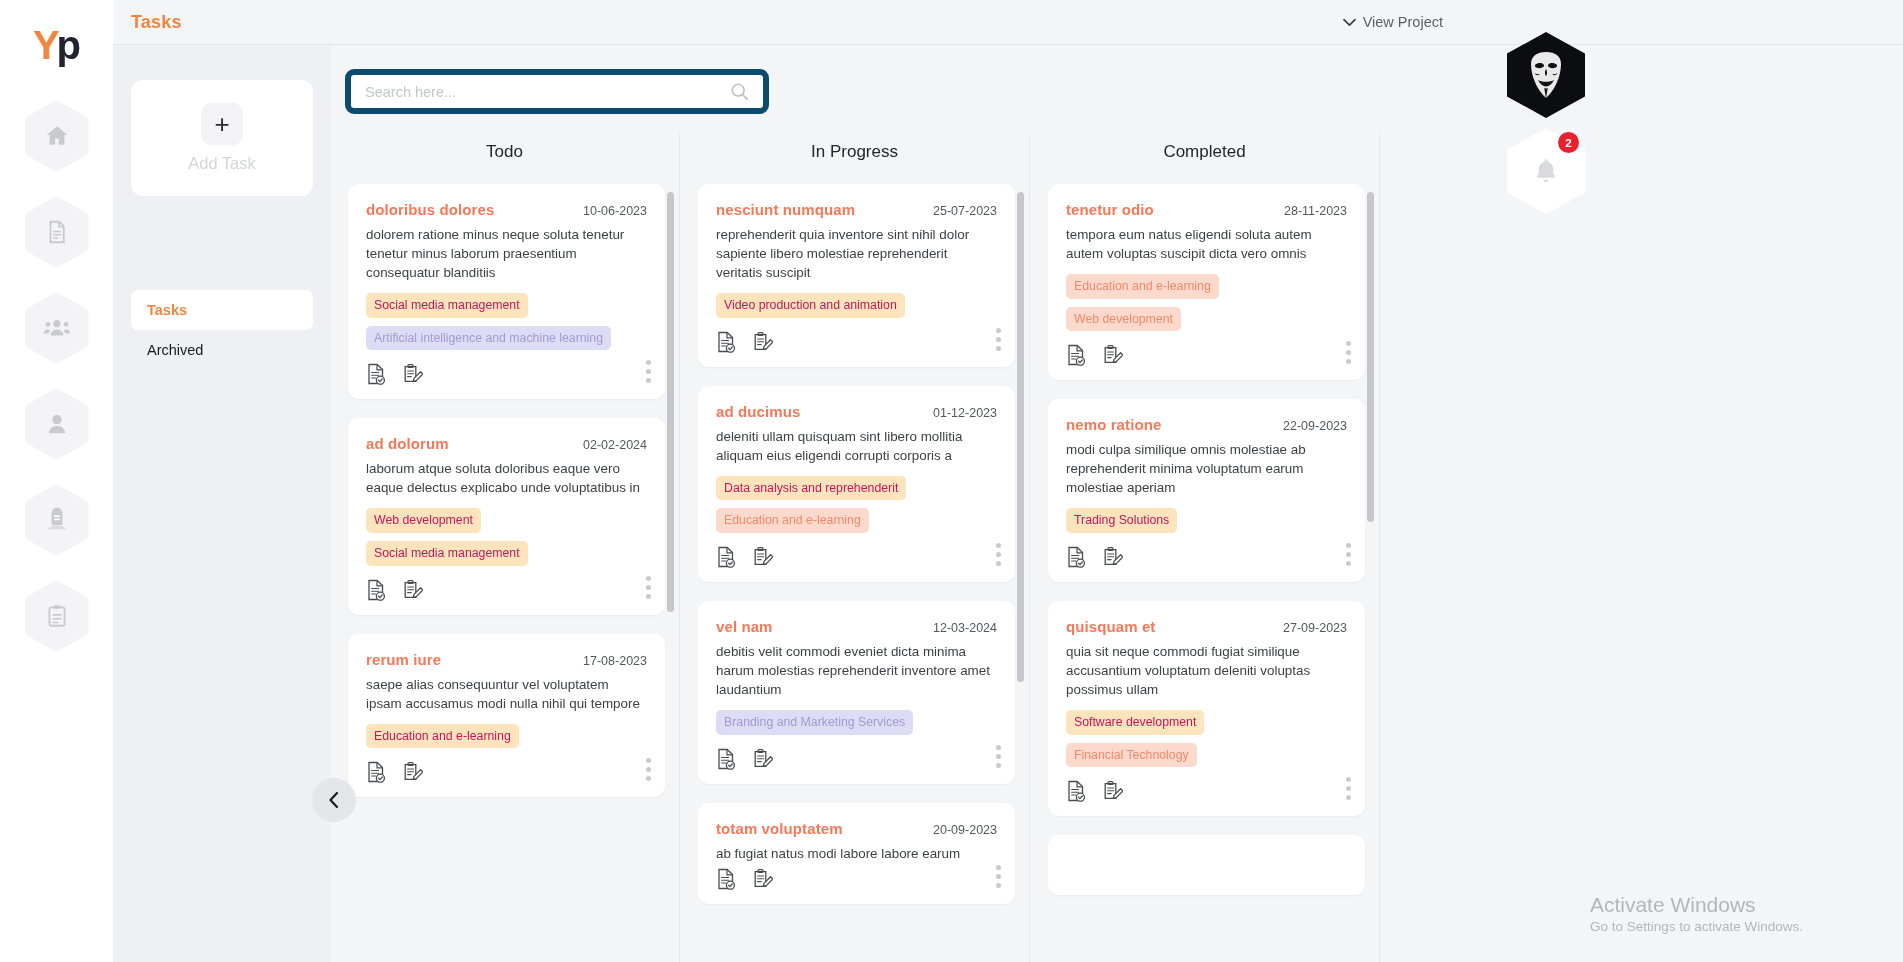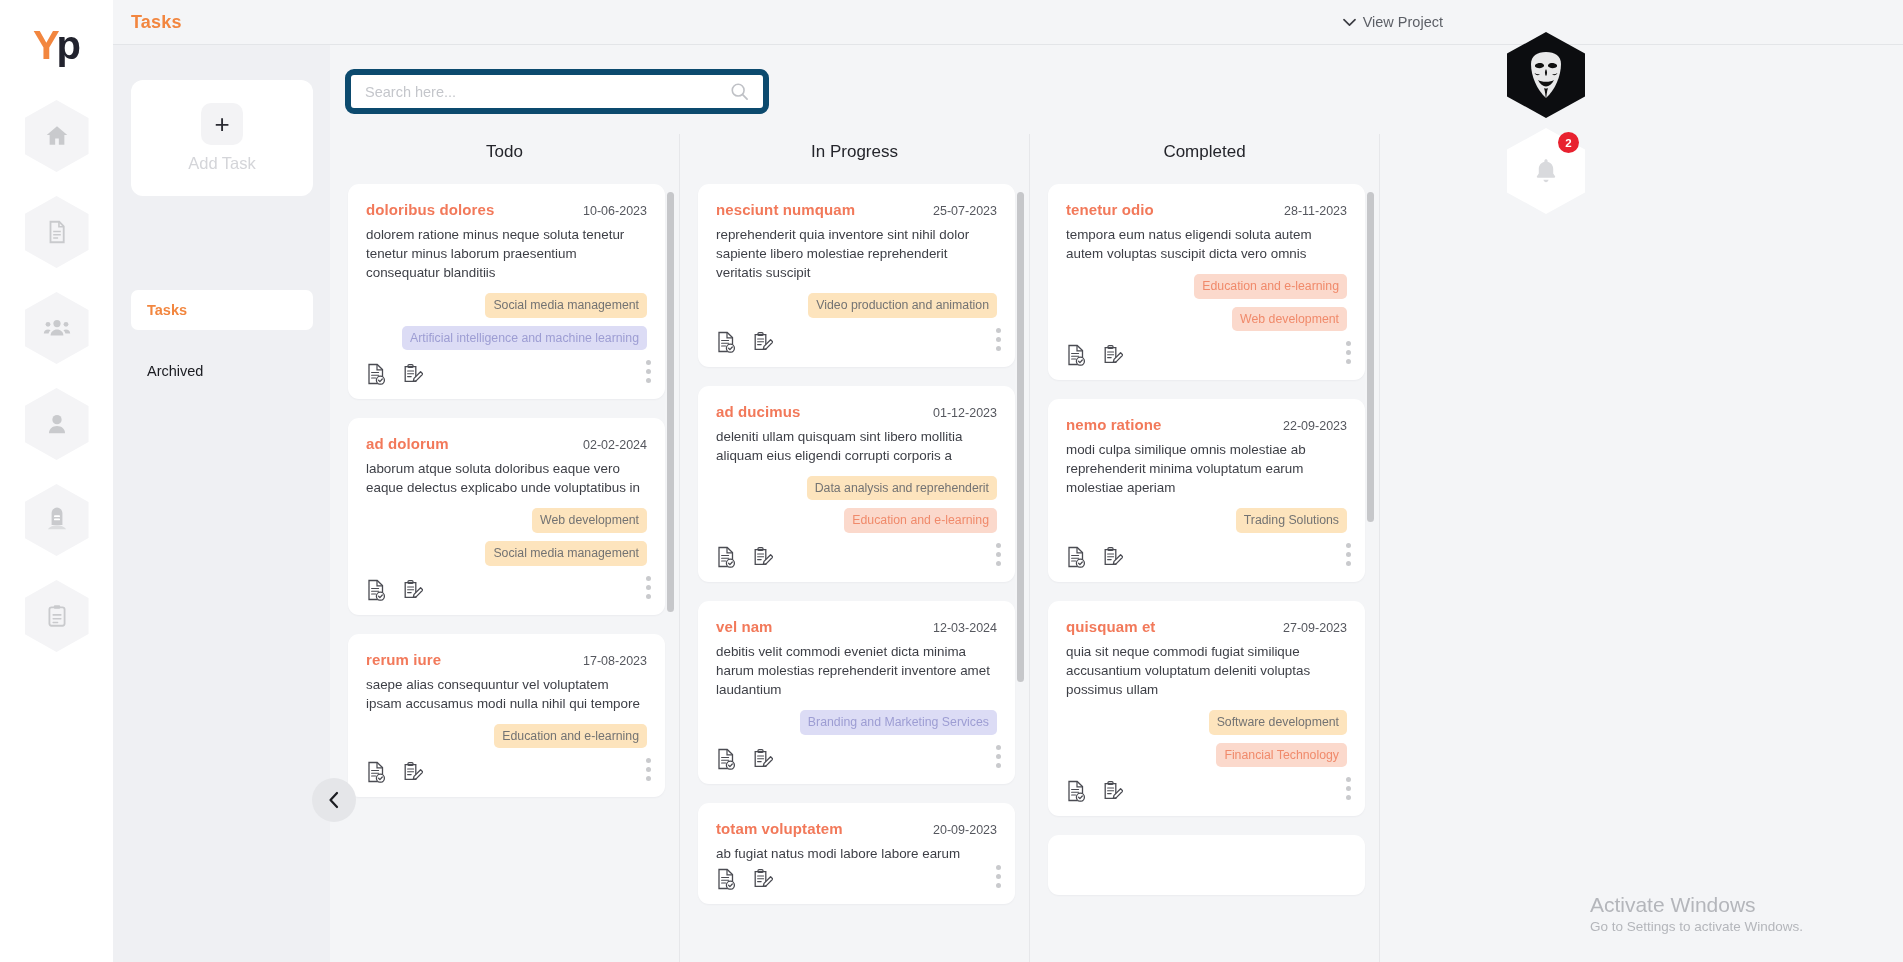--- a/index.html
+++ b/index.html
@@ -106,21 +106,21 @@
     font-size: 26px; font-weight: 400; line-height: 1;
   }
   #add-task .lbl { margin-top: 9px; color:#d4d5d9; font-size:16.5px; }
 
   .nav-item {
     position:absolute; left: 18px; width: 182px; height: 40px;
     display:flex; align-items:center; padding-left: 16px;
     font-size: 14.5px; border-radius: 7px; cursor: pointer;
   }
   #nav-tasks { top: 245px; background:#ffffff; color:#f2863f; font-weight:600; }
-  #nav-archived { top: 285px; background:transparent; color:#1a1b20; font-weight:500;margin-top:21px; }
+  #nav-archived { top: 285px; background:transparent; color:#1a1b20; font-weight:500; }
 
   #collapse-btn {
     position:absolute; left: 312px; top: 778px;
     width: 44px; height: 44px; border-radius: 50%;
     background:#e5e6e9; z-index: 8;
     display:flex; align-items:center; justify-content:center; cursor:pointer;
   }
 
   
   #board {
@@ -174,27 +174,27 @@
     position: relative;
     box-shadow: 0 1px 2px rgba(20,20,40,.04);
     cursor: pointer;
   }
   .card-top { display:flex; align-items:baseline; justify-content:space-between; }
   .card-title { color:#f2795a; font-size: 15px; font-weight: 700; letter-spacing:.1px; }
   .card-date { color:#55575e; font-size: 12.5px; white-space:nowrap; }
   .card-desc {
     margin-top: 7px; color:#3d3f46; font-size: 13.4px; line-height: 1.42;
   }
-  .tags { margin-top: 11px; text-align: right; }
+  .tags { margin-top: 11px; }
   .tag {
     display:inline-block; border-radius: 5px;
     padding: 4px 8px; margin-bottom: 8px;
     font-size: 12.3px; line-height: 1.35;
   }
-  .tag-amber { background:#fde4bd; color:#737373; }
+  .tag-amber { background:#fde4bd; color:#be185d; }
   .tag-violet { background:#dcdcf5; color:#9d9dd3; }
   .tag-salmon { background:#fbd9cc; color:#f08a6b; }
   .card-foot { margin-top: 5px; display:flex; align-items:center; gap: 16px; }
   .kebab {
     position:absolute; right: 14px; bottom: 16px;
     display:flex; flex-direction:column; gap:4px; cursor:pointer;
   }
   .kebab i { width:5px; height:5px; border-radius:50%; background:#c9cacd; display:block; }
 
   

